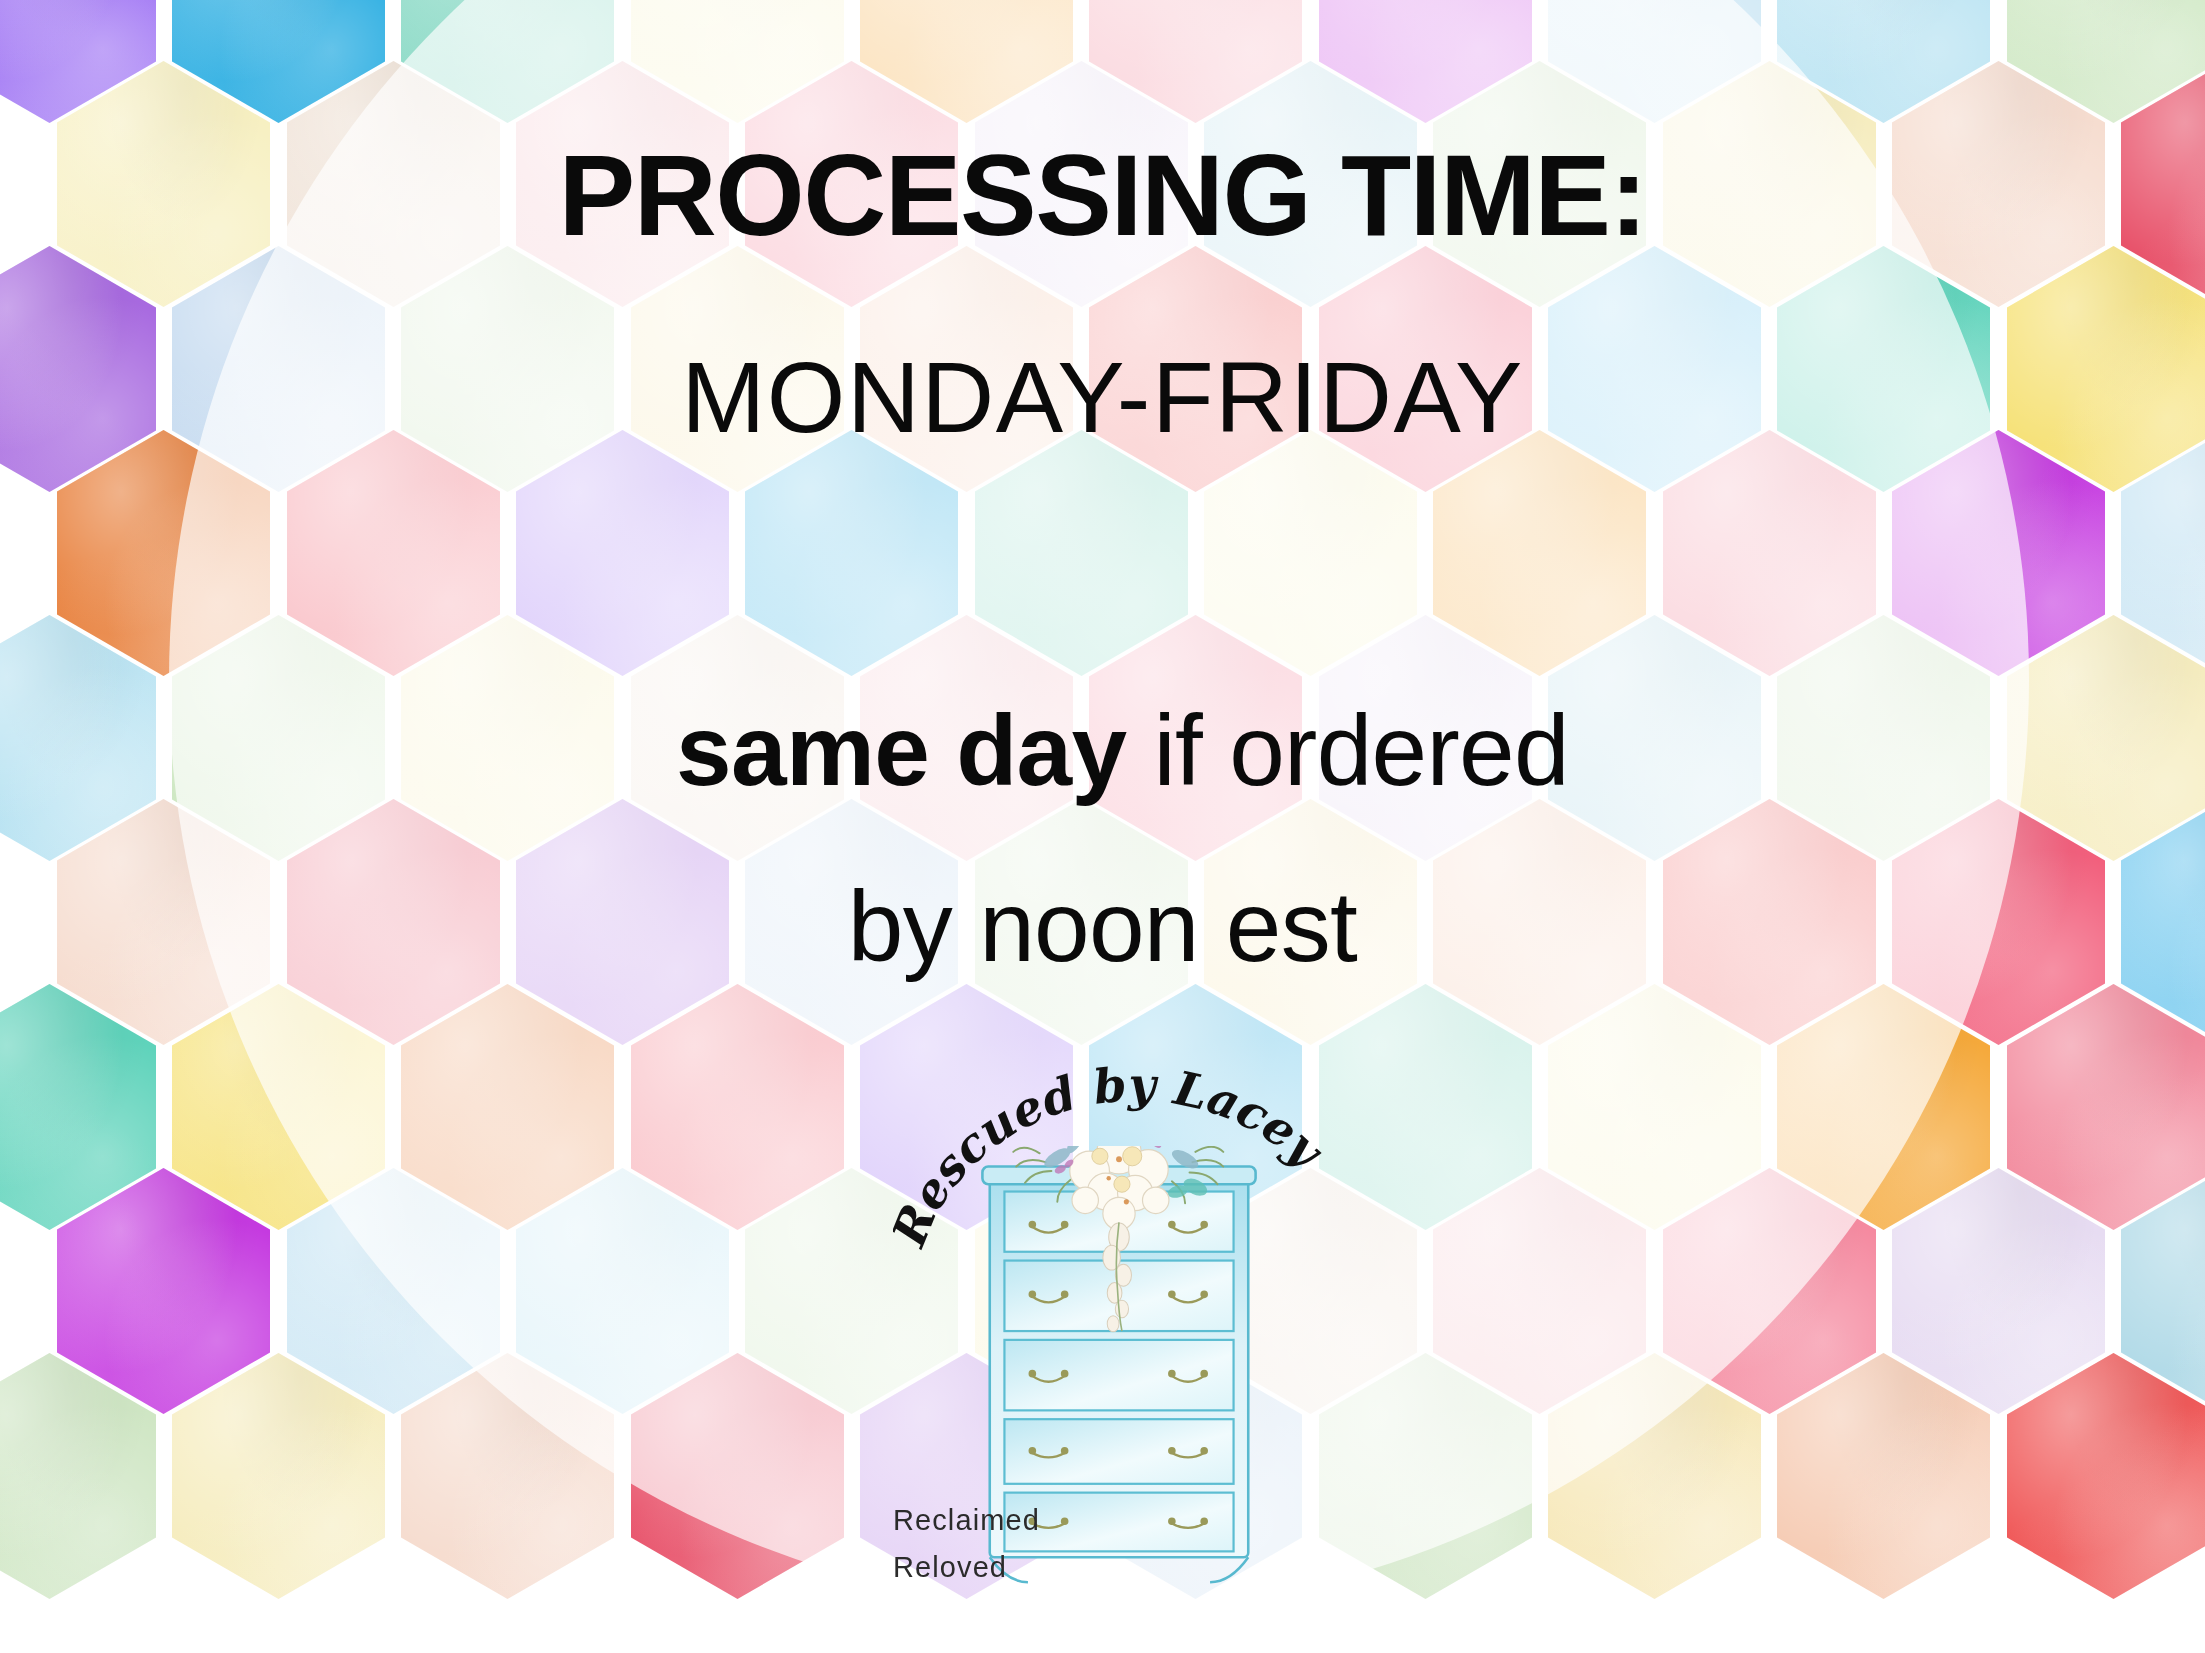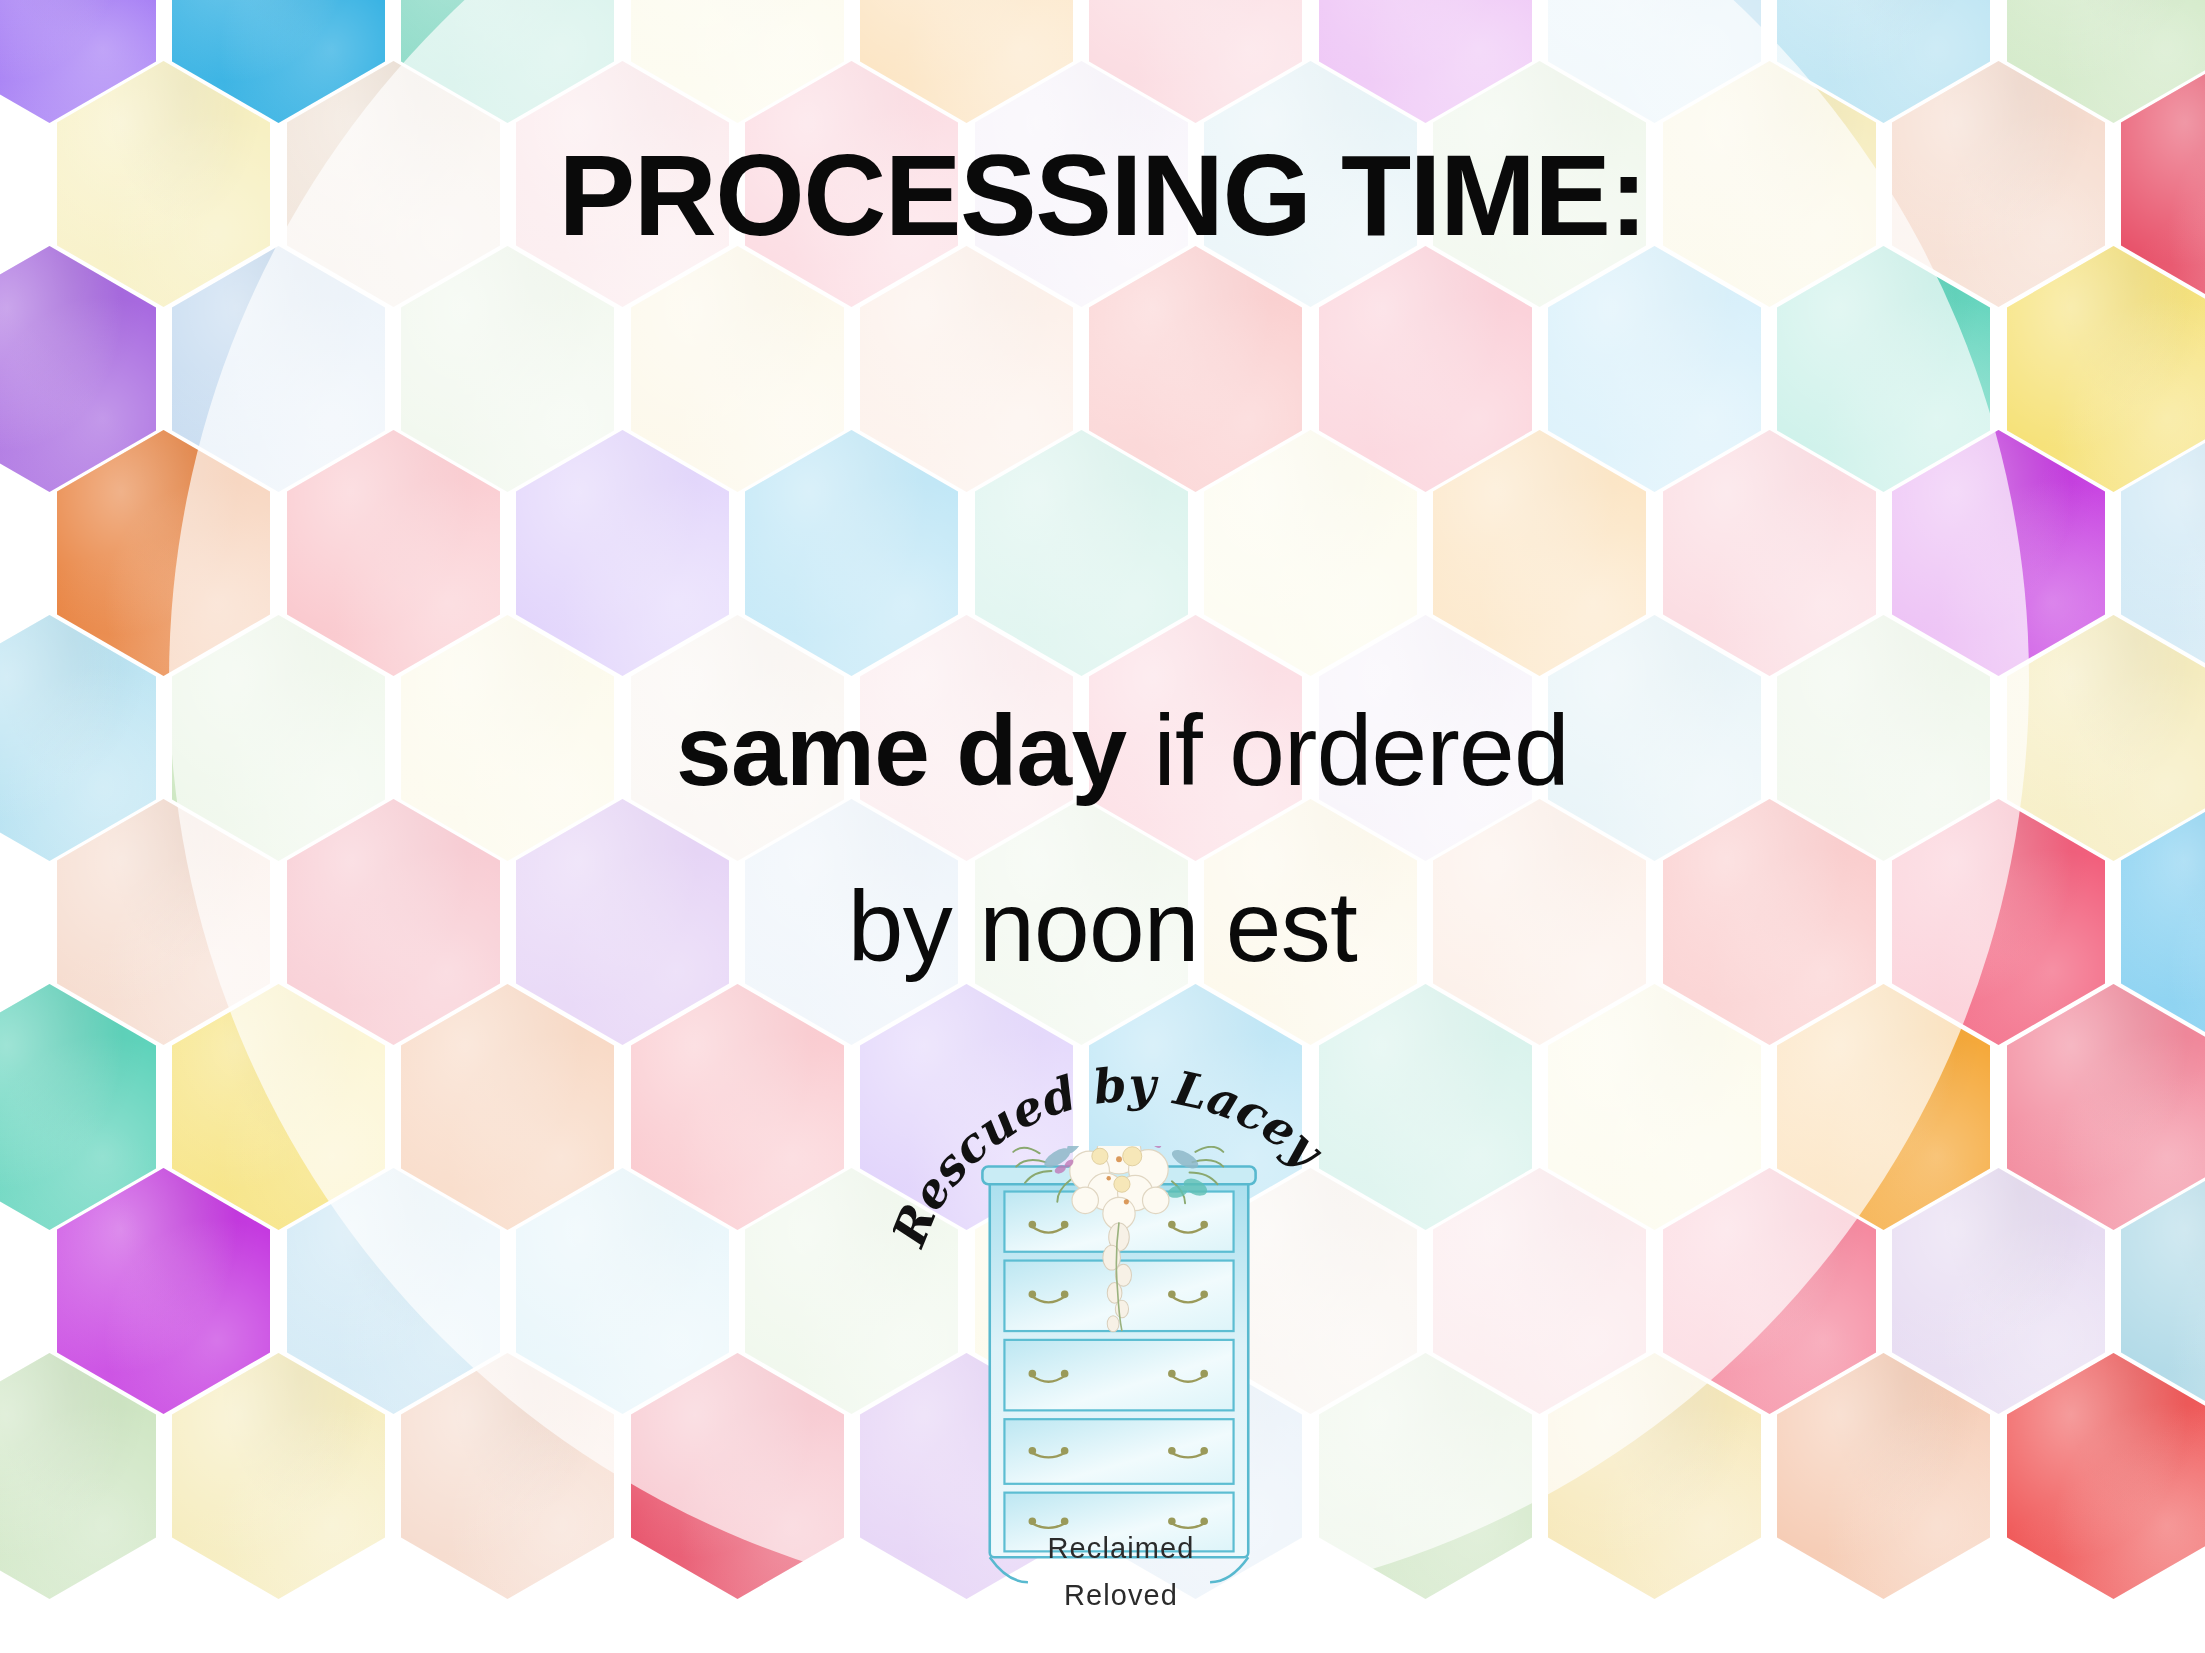--- a/index.html
+++ b/index.html
@@ -42,23 +42,23 @@
 
   
   #logo{position:absolute;left:893px;top:1028px;width:456px;height:603px;}
 
   #logo-script{position:absolute;left:0;top:0;width:456px;height:250px;}
   #logo-script text{font-family:"DejaVu Serif",serif;font-style:italic;
         font-weight:700;font-size:64px;fill:#111;}
 
   #dresser{position:absolute;left:82px;top:118px;width:288px;height:470px;}
 
-  .tagline{position:absolute;left:0;width:456px;text-align:center;
+  .tagline{position:absolute;left:0;width:456px;text-align:left;
         font-size:29px;font-weight:300;color:#2b2b2b;letter-spacing:1.1px;
-        font-family:"Liberation Sans",sans-serif;margin-top:28px;}
+        font-family:"Liberation Sans",sans-serif;}
   #tag1{top:476px;}
   #tag2{top:523px;}
   #tag3{top:570px;}
 </style>
 </head>
 <body>
 
 <div id="poster">
 
   <div id="hexlayer">
@@ -152,20 +152,21 @@
       <div class="hex" style="left: 1548px; top: 1353px; background: linear-gradient(152deg, rgb(247, 233, 188) 0%, rgb(247, 233, 188) 45%, rgb(249, 238, 203) 100%);"></div>
       <div class="hex" style="left: 1777px; top: 1353px; background: linear-gradient(120deg, rgb(246, 205, 182) 0%, rgb(246, 205, 182) 45%, rgb(248, 216, 198) 100%);"></div>
       <div class="hex" style="left: 2007px; top: 1353px; background: linear-gradient(145deg, rgb(240, 90, 90) 0%, rgb(240, 90, 90) 45%, rgb(243, 126, 126) 100%);"></div>
     </div>
   <div id="circlewash"></div>
 
   <div id="content">
 
     <div class="txt" id="title">PROCESSING TIME:</div>
 
+    <div class="txt" id="subtitle">MONDAY-FRIDAY</div>
 
     <div class="txt" id="line1"><span class="bold">same day</span><span class="reg"> if ordered</span></div>
 
     <div class="txt" id="line2">by noon est</div>
 
   </div>
 
   <div id="logo">
 
     <svg id="logo-script" viewBox="0 0 620 340">

